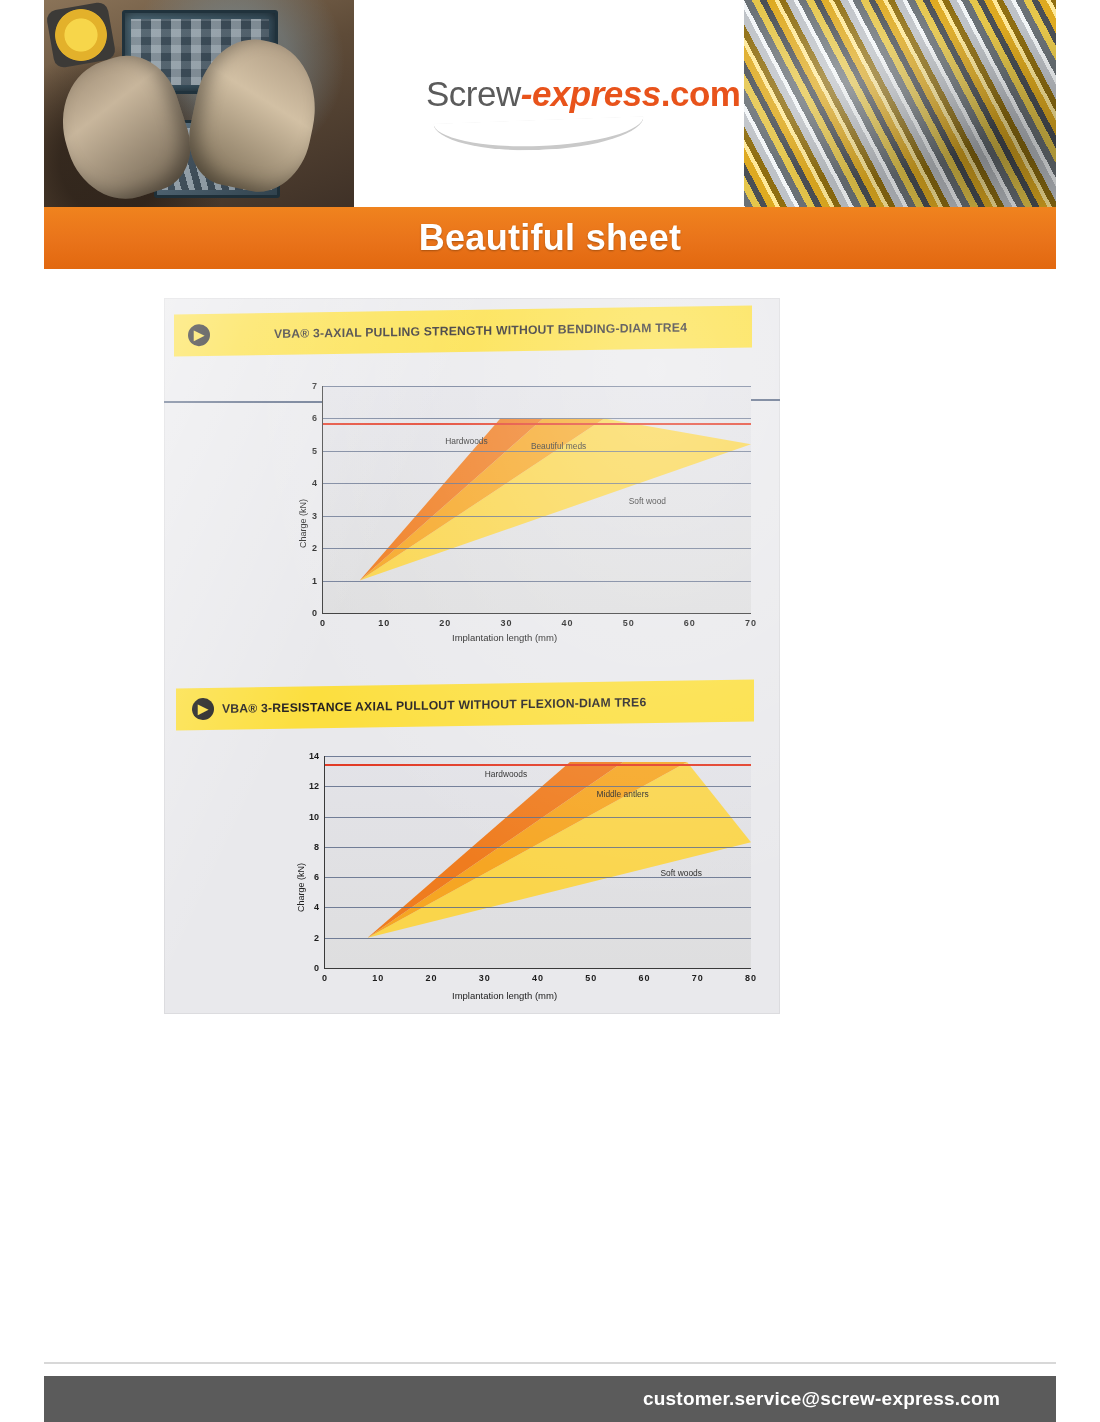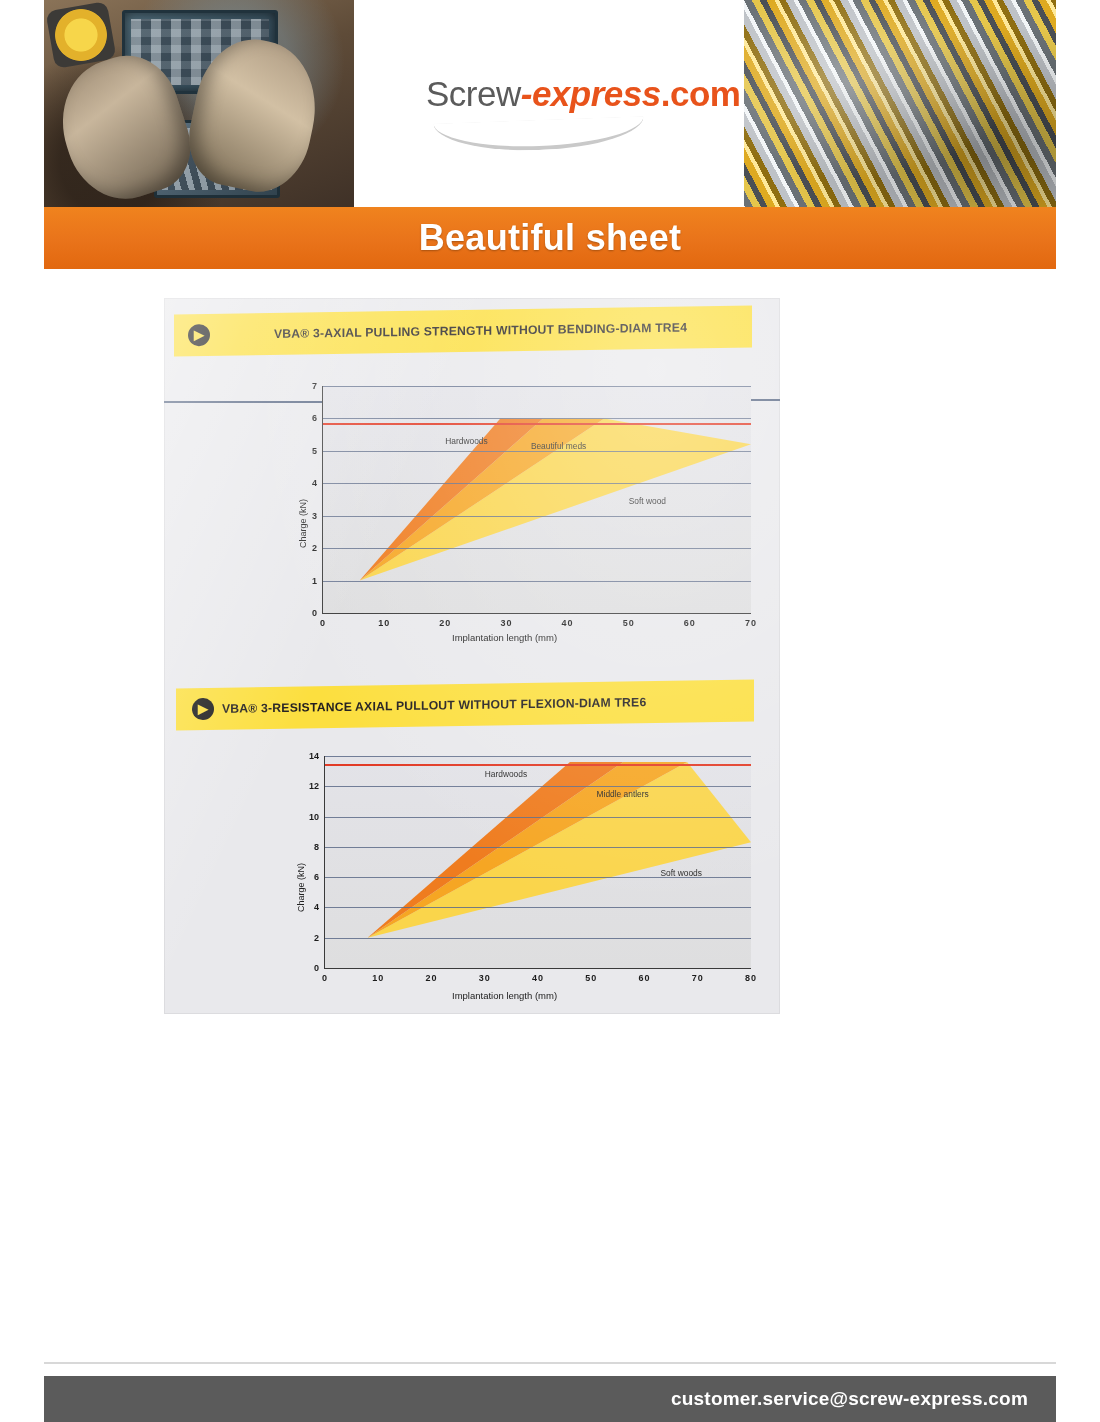--- a/index.html
+++ b/index.html
@@ -343,21 +343,21 @@
     height: 46px;
     background: #5b5b5b;
     display: flex;
     align-items: center;
     justify-content: flex-end;
   }
   .footer-bar .fmail {
     color: #ffffff;
     font-size: 19px;
     font-weight: bold;
-    margin-right: 28px;
+    margin-right: 56px;
     letter-spacing: .2px;
   }
   .footer-rule {
     position: absolute;
     left: 44px;
     bottom: 58px;
     width: 1012px;
     height: 2px;
     background: #d8d8d8;
   }

